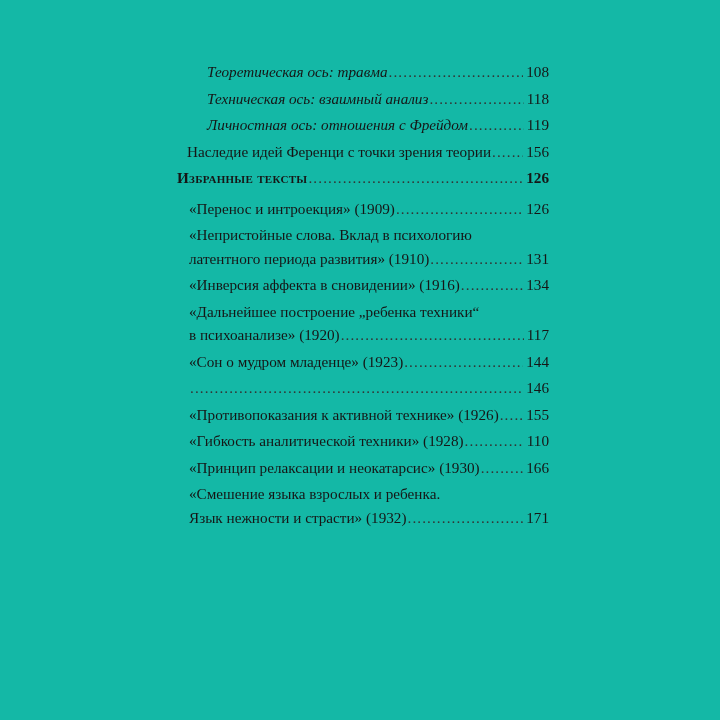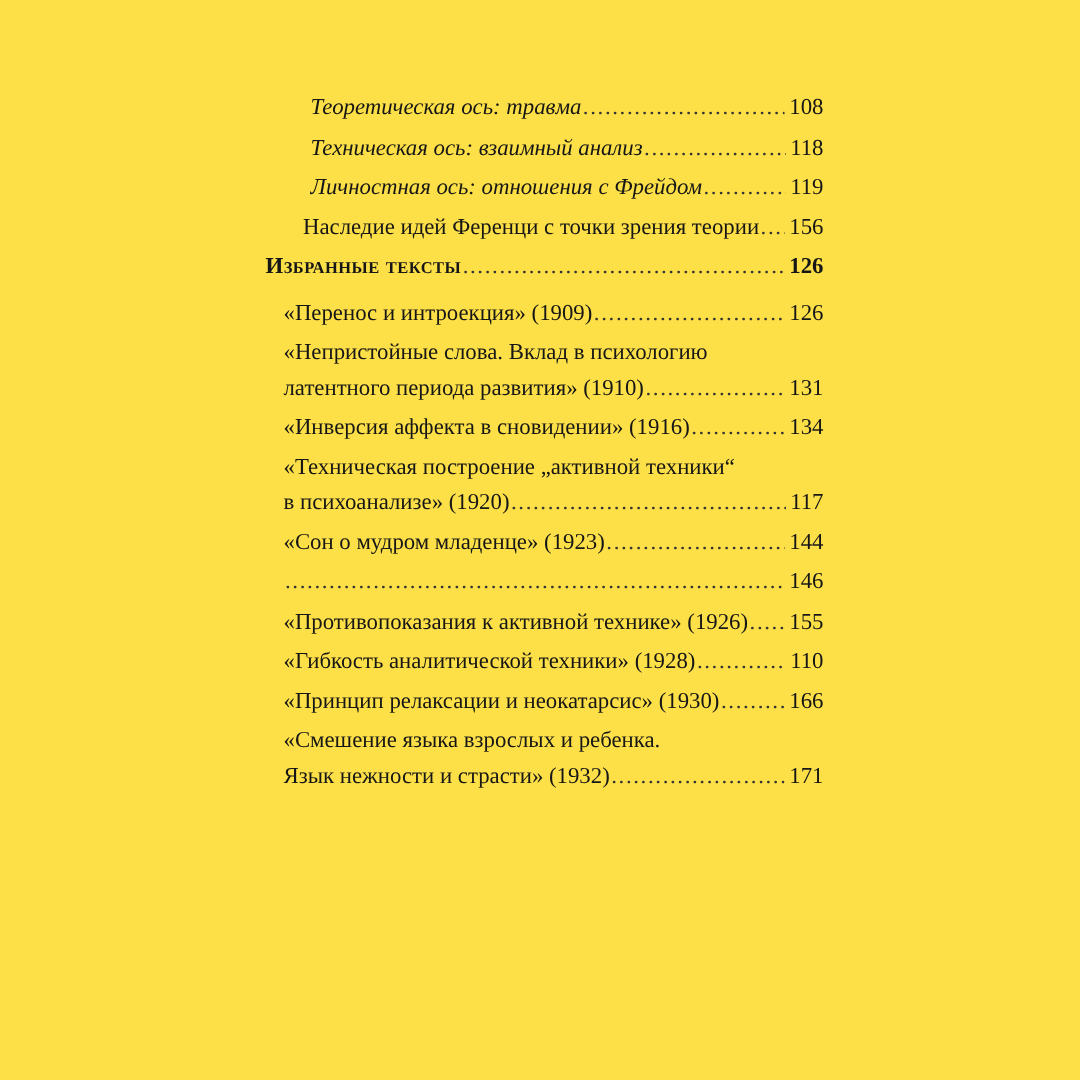--- a/index.html
+++ b/index.html
@@ -12,21 +12,21 @@
     height: 720px;
     font-family: "Liberation Serif", "DejaVu Serif", serif;
     color: #161616;
     overflow: hidden;
   }
 
   #toc-page {
     position: relative;
     width: 720px;
     height: 720px;
-    background: #fde047;
+    background: #14b8a6;
   }
 
   
   #toc-list {
     position: absolute;
     left: 177px;
     top: 60px;
     width: 372px;
   }
 
@@ -69,21 +69,21 @@
   }
 
   
   .row.cont {
     display: block;
     width: 100%;
   }
 
   
   .lvl-section  { margin-left: 0px; }    
-  .lvl-chapter  { margin-left: 25px; }   
+  .lvl-chapter  { margin-left: 10px; }   
   .lvl-work     { margin-left: 12px; }   
   .lvl-sub      { margin-left: 30px; }   
 
   
   .italic .title,
   .italic.row.cont {
     font-style: italic;
   }
 
   .bold .title,
@@ -154,21 +154,21 @@
         </div>
       </div>
       <div class="toc-entry lvl-work">
         <div class="row">
           <span class="title">«Инверсия аффекта в сновидении» (1916)</span>
           <span class="leader"></span>
           <span class="pageno">134</span>
         </div>
       </div>
       <div class="toc-entry lvl-work">
-        <div class="row cont"><span class="title">«Техническая построение „активной техники“</span></div>
+        <div class="row cont"><span class="title">«Дальнейшее построение „ребенка техники“</span></div>
         <div class="row">
           <span class="title">в психоанализе» (1920)</span>
           <span class="leader"></span>
           <span class="pageno">117</span>
         </div>
       </div>
       <div class="toc-entry lvl-work">
         <div class="row">
           <span class="title">«Сон о мудром младенце» (1923)</span>
           <span class="leader"></span>

